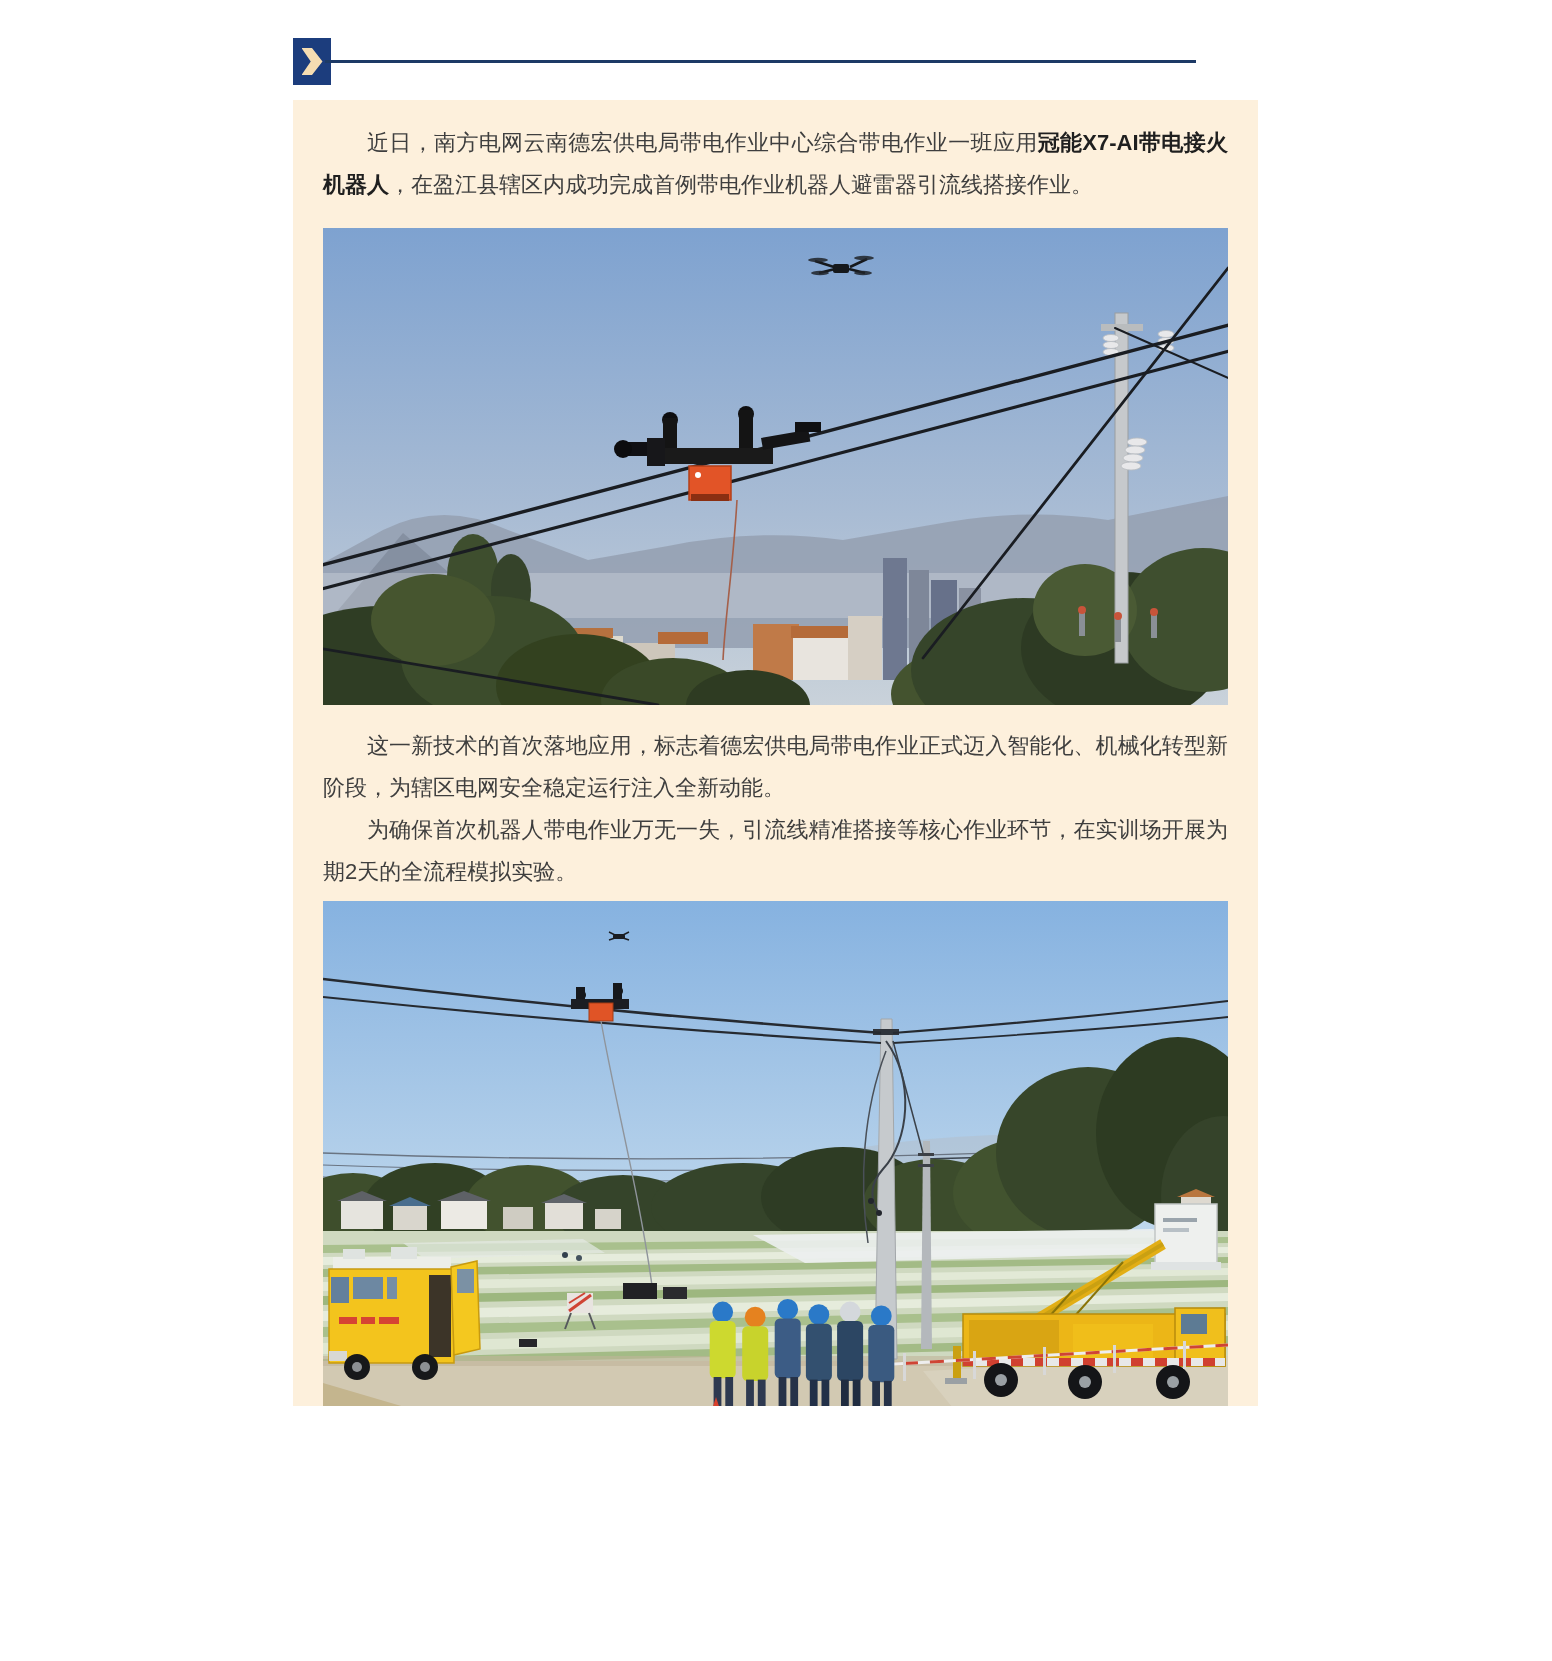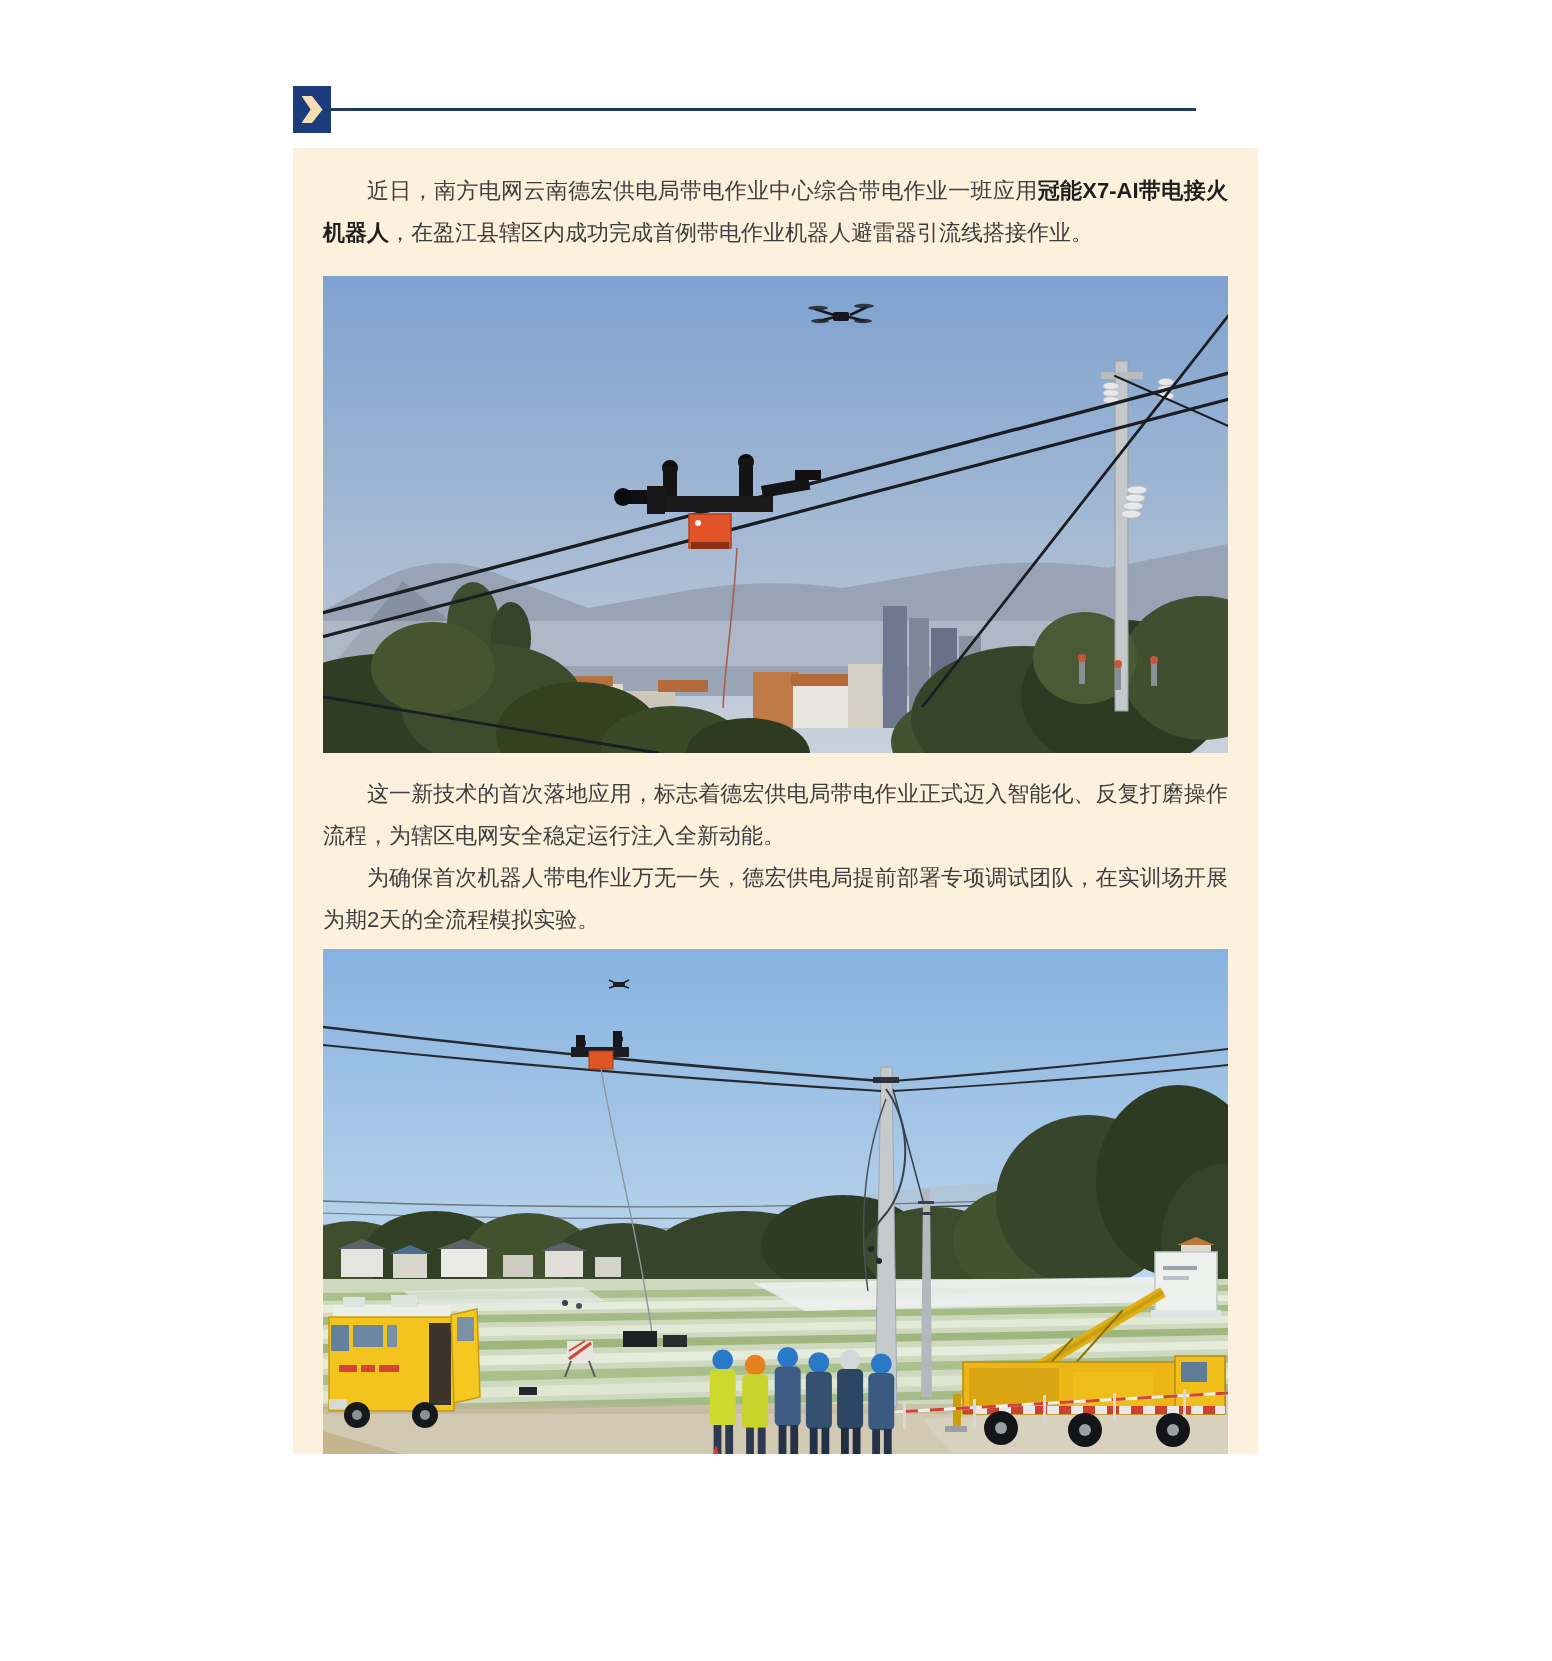--- a/index.html
+++ b/index.html
@@ -1,17 +1,17 @@
 <!DOCTYPE html>
 <html><head>
 <meta charset="utf-8">
 <style>
   html,body{margin:0;padding:0;background:#ffffff;}
   .page{position:relative;width:1552px;height:1406px;background:#ffffff;overflow:hidden;
-        font-family:"Liberation Sans","DejaVu Sans",sans-serif;margin-top:48px;}
+        font-family:"Liberation Sans","DejaVu Sans",sans-serif;}
 
   
   .chev-box{position:absolute;left:293px;top:38px;width:38px;height:47px;background:#1c3d7d;
             display:flex;align-items:center;justify-content:center;}
   .chev{width:21px;height:27px;background:#f6ddb2;
         clip-path:polygon(0 0,50% 0,100% 50%,50% 100%,0 100%,44% 50%);}
   .header-rule{position:absolute;left:325px;top:60px;width:871px;height:3px;background:#1d3a66;}
 
   
   .article{position:absolute;left:293px;top:100px;width:965px;height:1501px;background:#fdf0dc;
@@ -161,22 +161,22 @@
             <ellipse cx="3" cy="4" rx="10" ry="2.2"></ellipse>
               <ellipse cx="49" cy="2" rx="10" ry="2.2"></ellipse>
             <ellipse cx="5" cy="17" rx="9" ry="2.2"></ellipse>
               <ellipse cx="48" cy="17" rx="9" ry="2.2"></ellipse>
           </g>
         </g>
       </svg>
     </figure>
 
     <div id="para-mid">
-        <p style="color: rgb(62, 62, 62);"><span>这一新技术的首次落地应用，标志着德宏供电局带电作业正式迈入智能化、反复打磨操作流程，为辖区电网安全稳定运行注入全新动能。</span></p>
-        <p style="color: rgb(62, 62, 62);"><span>为确保首次机器人带电作业万无一失，德宏供电局提前部署专项调试团队，在实训场开展为期2天的全流程模拟实验。</span></p>
+        <p style="color: rgb(62, 62, 62);"><span>这一新技术的首次落地应用，标志着德宏供电局带电作业正式迈入智能化、机械化转型新阶段，为辖区电网安全稳定运行注入全新动能。</span></p>
+        <p style="color: rgb(62, 62, 62);"><span>为确保首次机器人带电作业万无一失，引流线精准搭接等核心作业环节，在实训场开展为期2天的全流程模拟实验。</span></p>
       </div>
 
     <figure class="photo-fig photo2">
       <svg width="905" height="532" viewBox="0 0 905 532">
         <defs>
           <linearGradient id="sky2" x1="0" y1="0" x2="0" y2="1">
             <stop offset="0" stop-color="#86b2e0"></stop>
               <stop offset="0.7" stop-color="#c6dcee"></stop>
               <stop offset="1" stop-color="#e2ecf4"></stop>
           </linearGradient>

